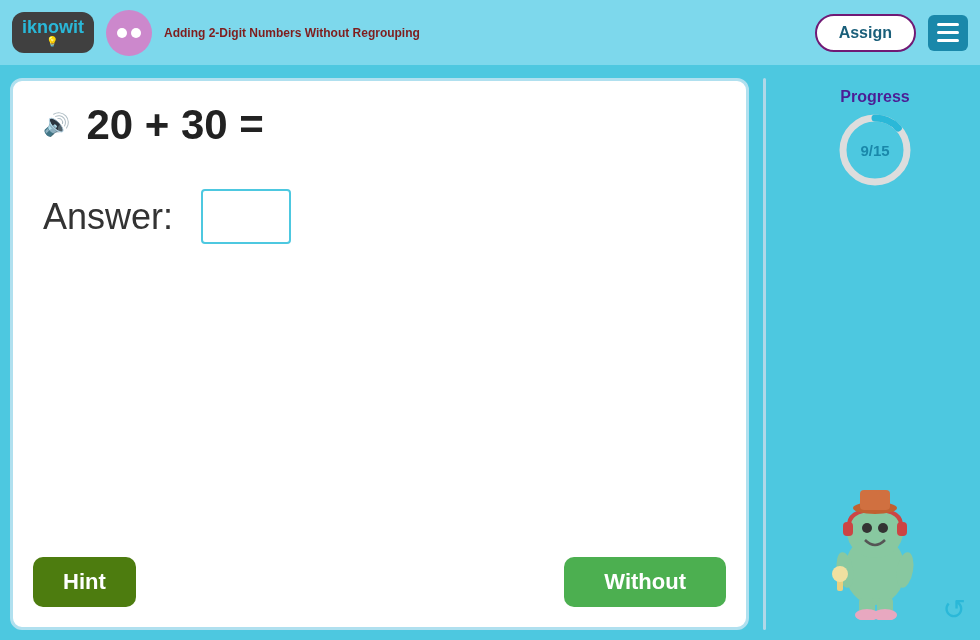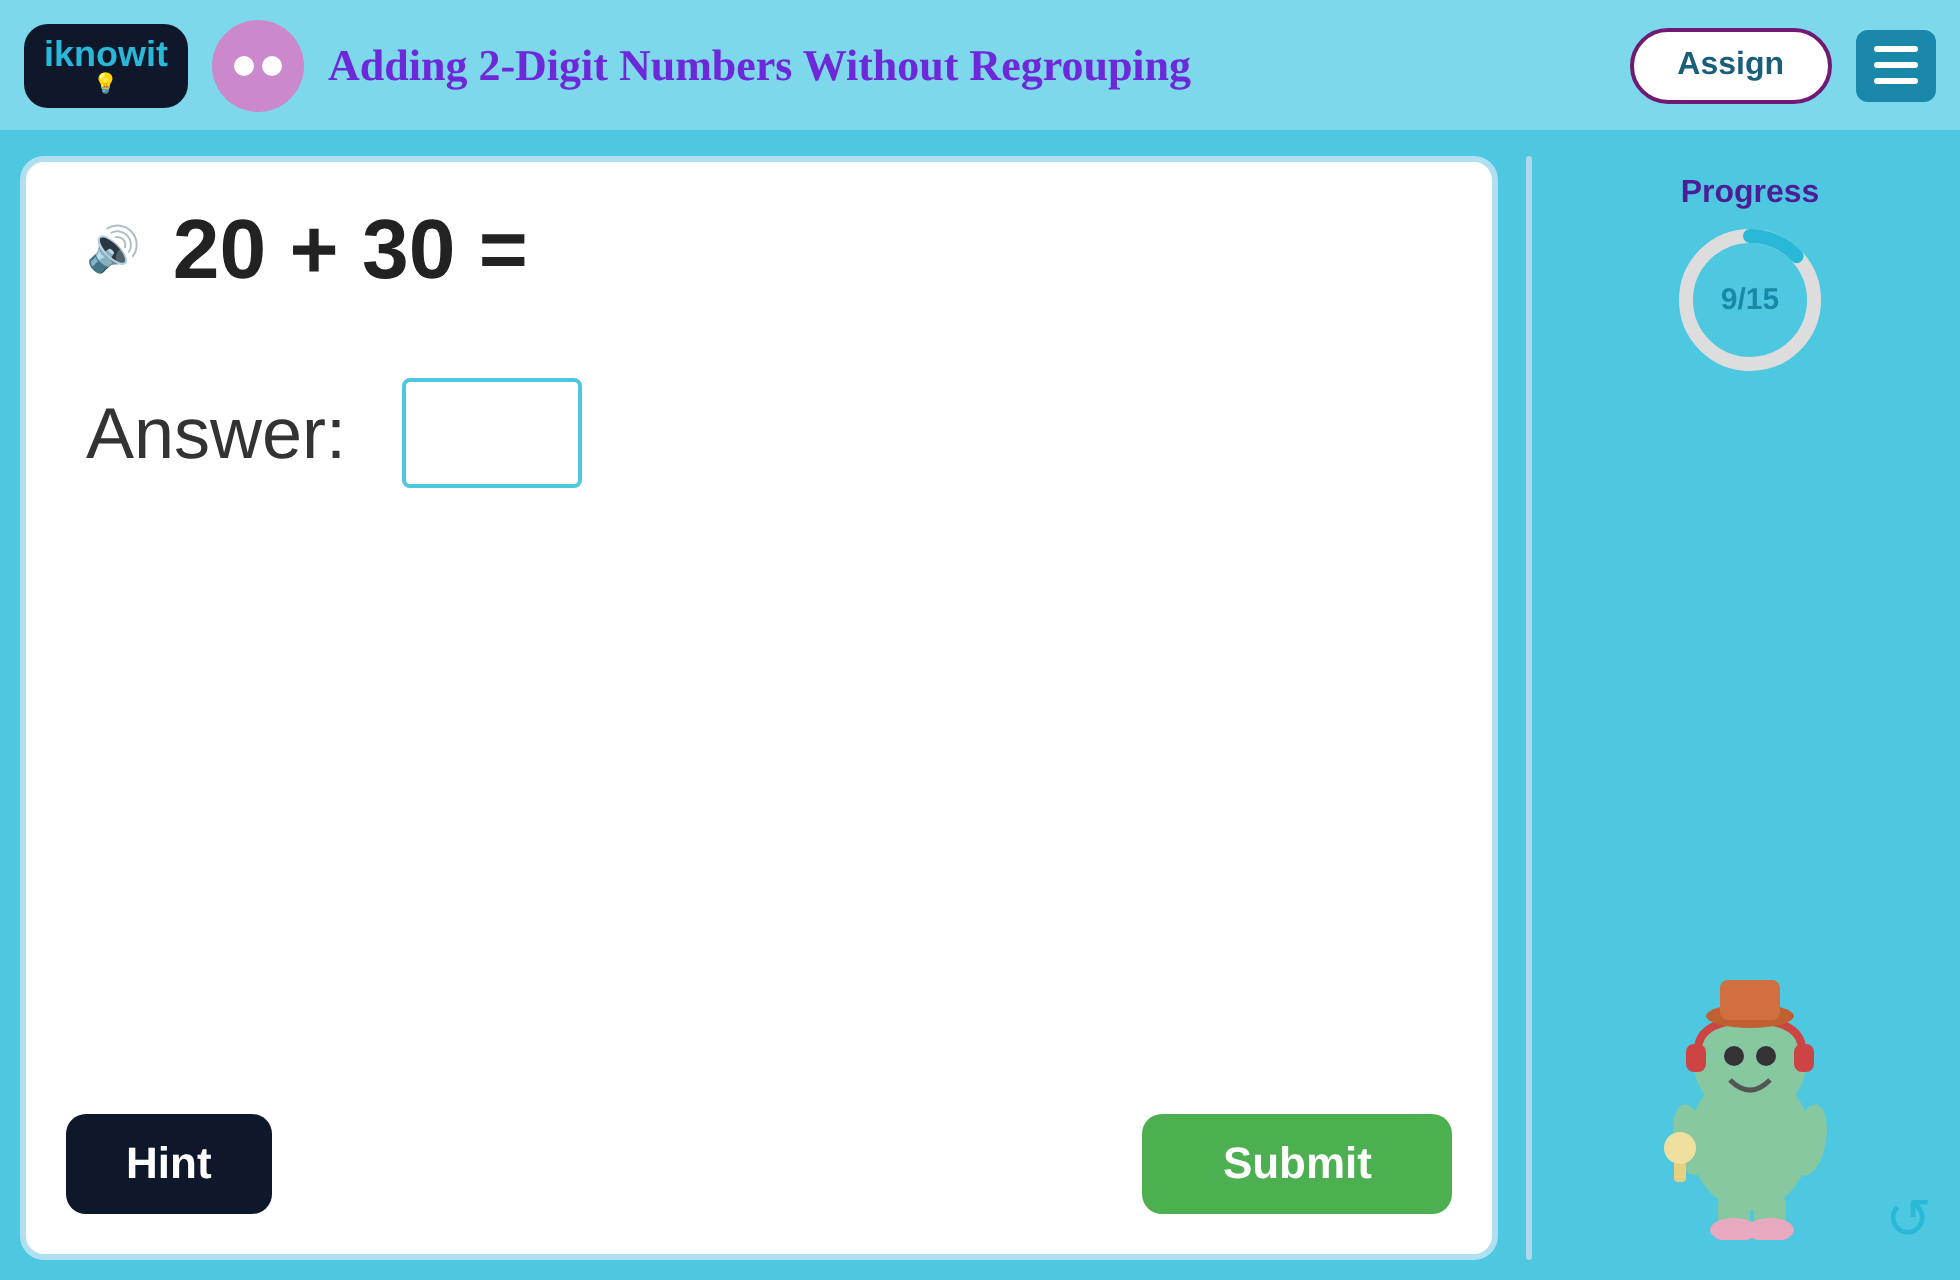--- a/index.html
+++ b/index.html
@@ -15,21 +15,21 @@
     .header {
       background: #7dd8ec;
       height: 68px;
       display: flex;
       align-items: center;
       padding: 0 12px;
       gap: 12px;
       border-bottom: 3px solid #4dc8e0;
     }
     .logo-box {
-      background: #0f172a;
+      background: #404040;
       border-radius: 12px;
       padding: 6px 10px;
       display: flex;
       flex-direction: column;
       align-items: center;
       min-width: 80px;
     }
     .logo-text {
       color: #2ab8d8;
       font-size: 18px;
@@ -54,24 +54,23 @@
       gap: 4px;
     }
     .dot {
       width: 10px;
       height: 10px;
       background: white;
       border-radius: 50%;
     }
     .lesson-title {
       flex: 1;
-      color: #6d28d9;
-      font-size: 22px;
-      font-weight: bold;
-      font-family: Liberation Serif, serif;
+      color: #7f1d1d;
+      font-size: 12px;
+      font-weight: bold;
     }
     .assign-btn {
       background: white;
       border: 2px solid #701a75;
       color: #1a5f7a;
       font-size: 16px;
       font-weight: bold;
       padding: 8px 22px;
       border-radius: 20px;
       cursor: pointer;
@@ -158,21 +157,21 @@
     
     .bottom-buttons {
       position: absolute;
       bottom: 20px;
       left: 20px;
       right: 20px;
       display: flex;
       justify-content: space-between;
     }
     .hint-btn {
-      background: #0f172a;
+      background: #4d7c0f;
       color: white;
       font-size: 22px;
       font-weight: bold;
       padding: 12px 30px;
       border: none;
       border-radius: 10px;
       cursor: pointer;
     }
     .submit-btn {
       background: #4caf50;
@@ -273,21 +272,21 @@
       <span class="speaker-icon">🔊</span>
       <span class="question-text">20 + 30 =</span>
     </div>
     <div class="answer-row">
       <span class="answer-label">Answer:</span>
       <input class="answer-input" type="text" style="">
     </div>
 
     <div class="bottom-buttons">
       <button class="hint-btn">Hint</button>
-      <button class="submit-btn">Submit</button>
+      <button class="submit-btn">Without</button>
     </div>
   </div>
 
   <div class="divider"></div>
 
   <div class="right-panel">
 
     <div class="stat-section">
       <span class="stat-label">Progress</span>
       <div class="circle-container">

